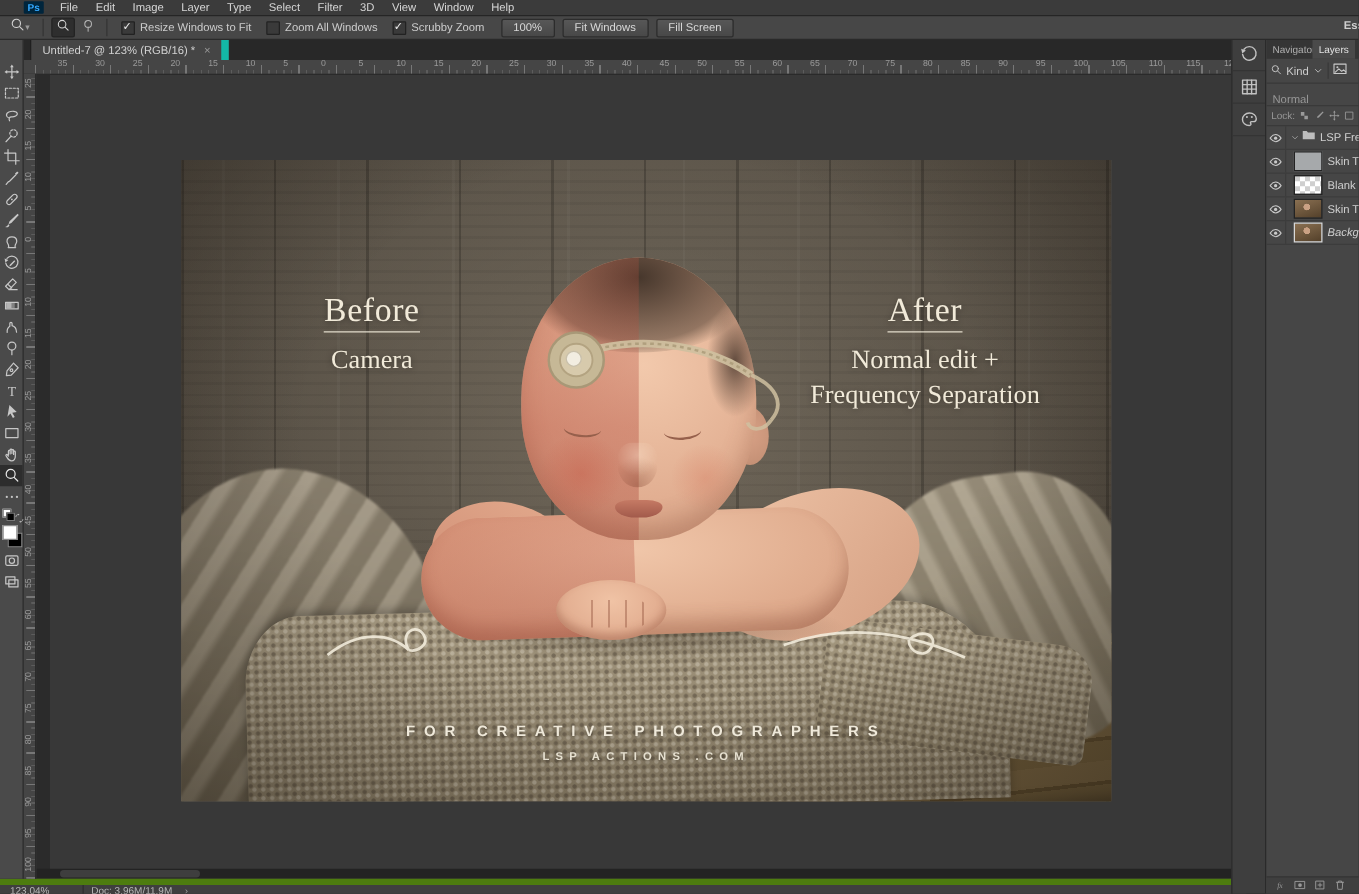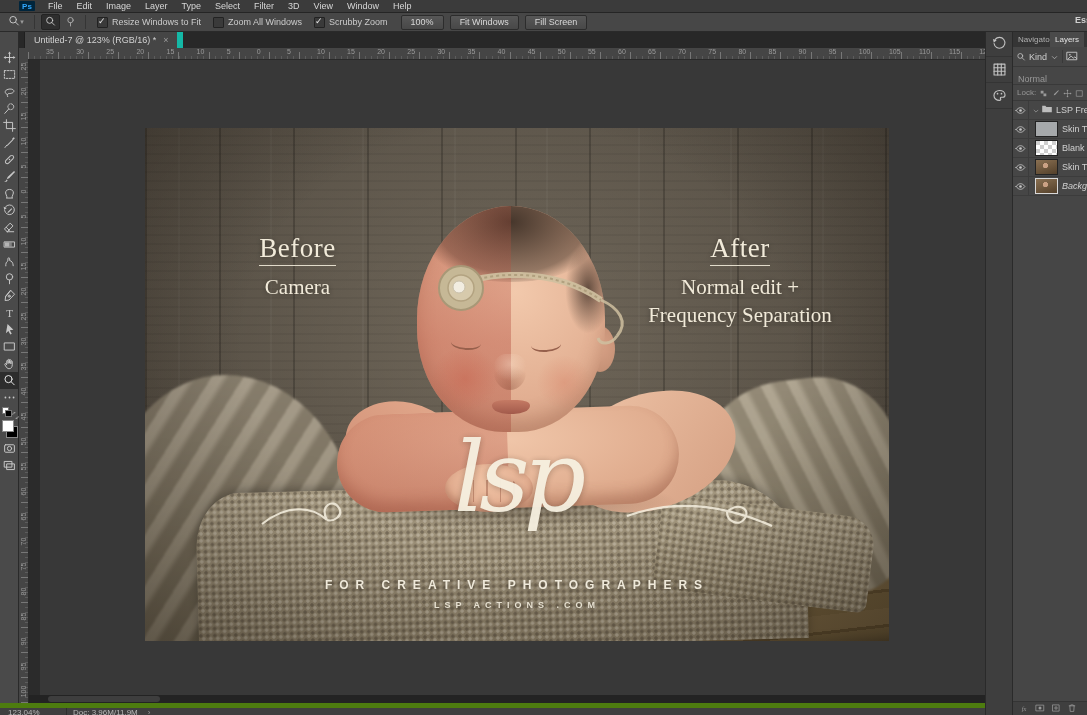--- a/index.html
+++ b/index.html
@@ -543,21 +543,20 @@
         <div>Normal edit +</div>
         <div>Frequency Separation</div>
       </div>
     </div>
 
     <div class="pl" id="p-wm">
       <svg id="p-wm-flourish" viewBox="0 0 520 60">
         <path d="M5 38 C30 18 55 20 70 34 M70 34 c-8-14 6-22 12-12 5 8-6 14-12 12" fill="none" stroke="currentColor" stroke-width="2.2"></path>
         <path d="M370 30 C420 12 470 20 515 40 M470 26 c10-10 24-4 18 6-5 9-18 4-18-6" fill="none" stroke="currentColor" stroke-width="2.2"></path>
       </svg>
-      <span id="p-wm-script">lsp</span>
     </div>
     <div class="pl" id="p-wm1">FOR CREATIVE PHOTOGRAPHERS</div>
     <div class="pl" id="p-wm2">LSP ACTIONS .COM</div>
   </div>
 
   <div id="vscroll">
       <div id="vthumb"></div>
     </div>
 </div>
 

